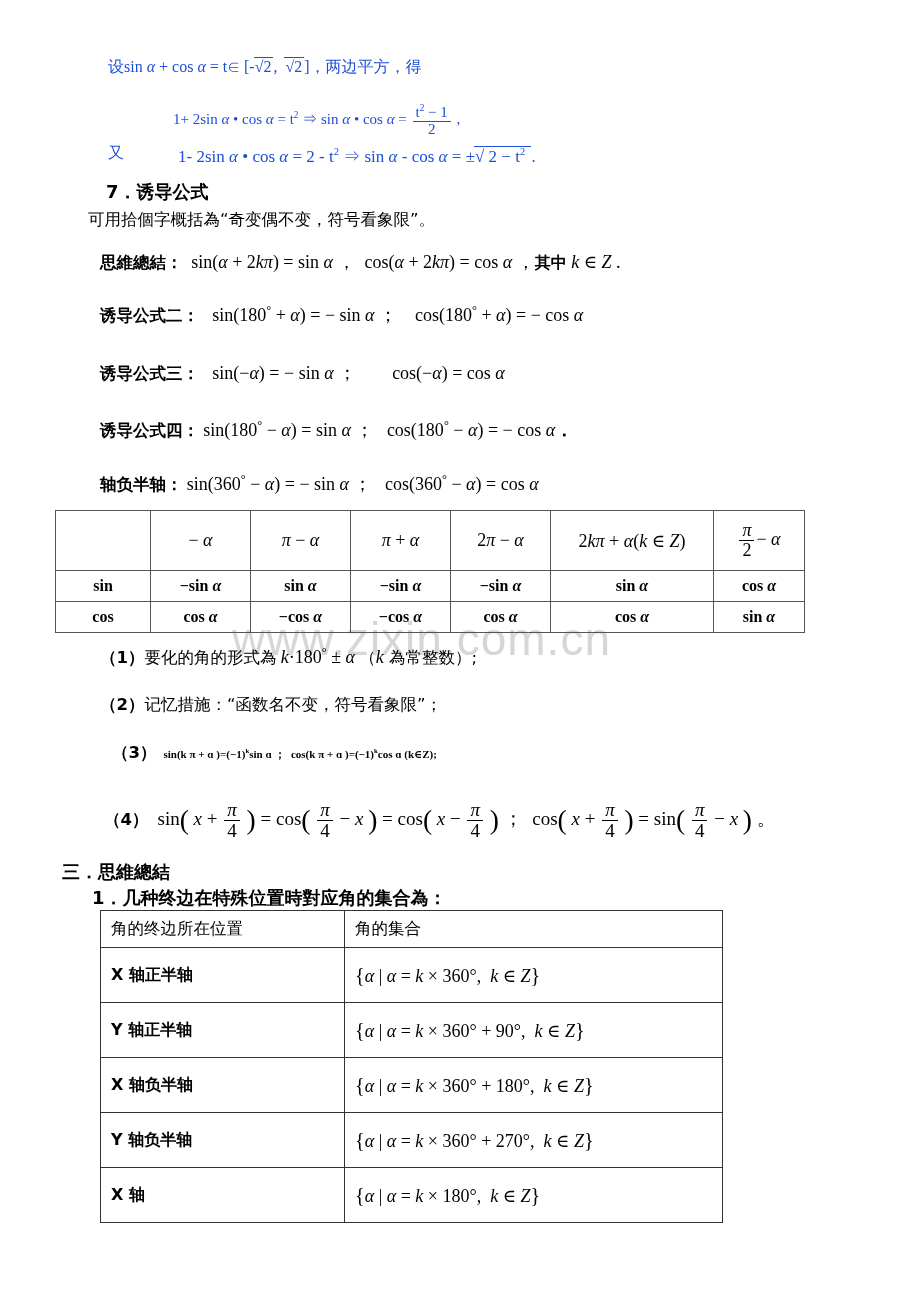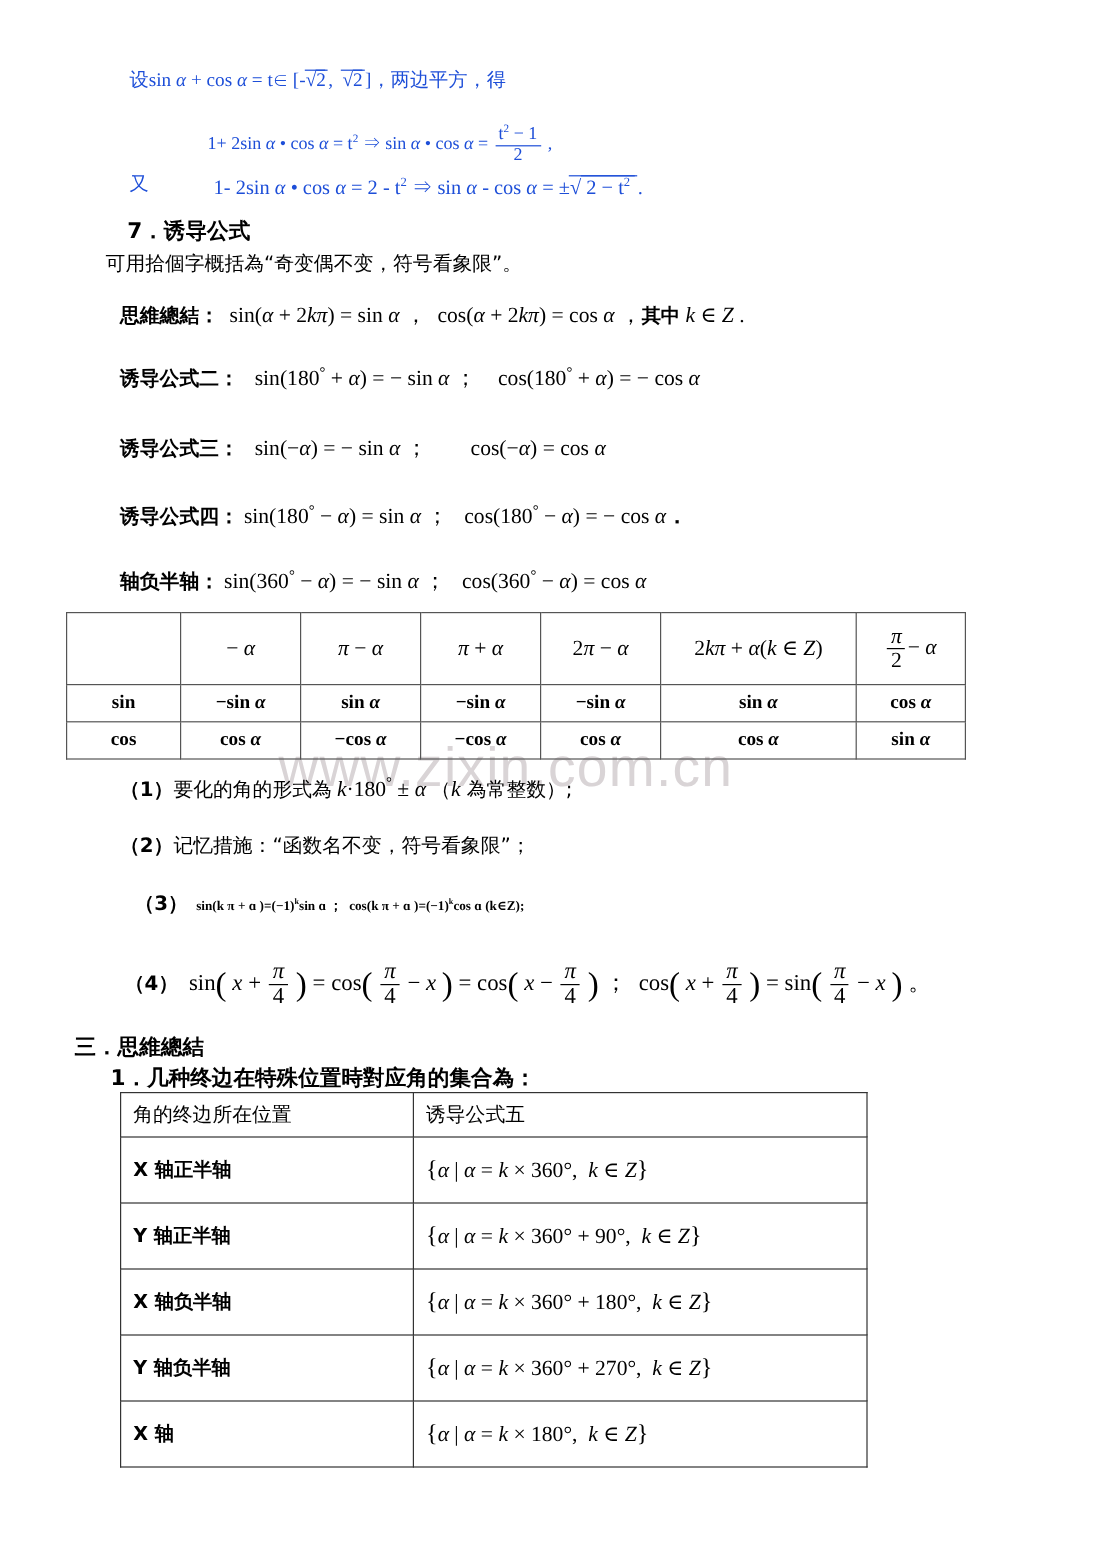--- a/index.html
+++ b/index.html
@@ -293,21 +293,21 @@
     </div>
 
     <div class="h-item" style="left:62px; top:860px;">三．思維總結</div>
 
     <div class="h-item" style="left:92px; top:886px;">1．几种终边在特殊位置時對应角的集合為：</div>
 
     <table class="table-angles">
       <tbody>
           <tr class="hdr">
         <td class="c1">角的终边所在位置</td>
-        <td class="c2">诱导公式五</td>
+        <td class="c2">角的集合</td>
       </tr>
 
       <tr class="row">
         <td class="c1"><span class="lab">X 轴正半轴</span></td>
         <td class="c2"><span class="set"><span class="brace">{</span><span class="mi">α</span> | <span class="mi">α</span> = <span class="mi">k</span> × 360°,&nbsp; <span class="mi">k</span> ∈ <span class="mi">Z</span><span class="brace">}</span></span></td>
       </tr>
 
       <tr class="row">
         <td class="c1"><span class="lab">Y 轴正半轴</span></td>
         <td class="c2"><span class="set"><span class="brace">{</span><span class="mi">α</span> | <span class="mi">α</span> = <span class="mi">k</span> × 360° + 90°,&nbsp; <span class="mi">k</span> ∈ <span class="mi">Z</span><span class="brace">}</span></span></td>

